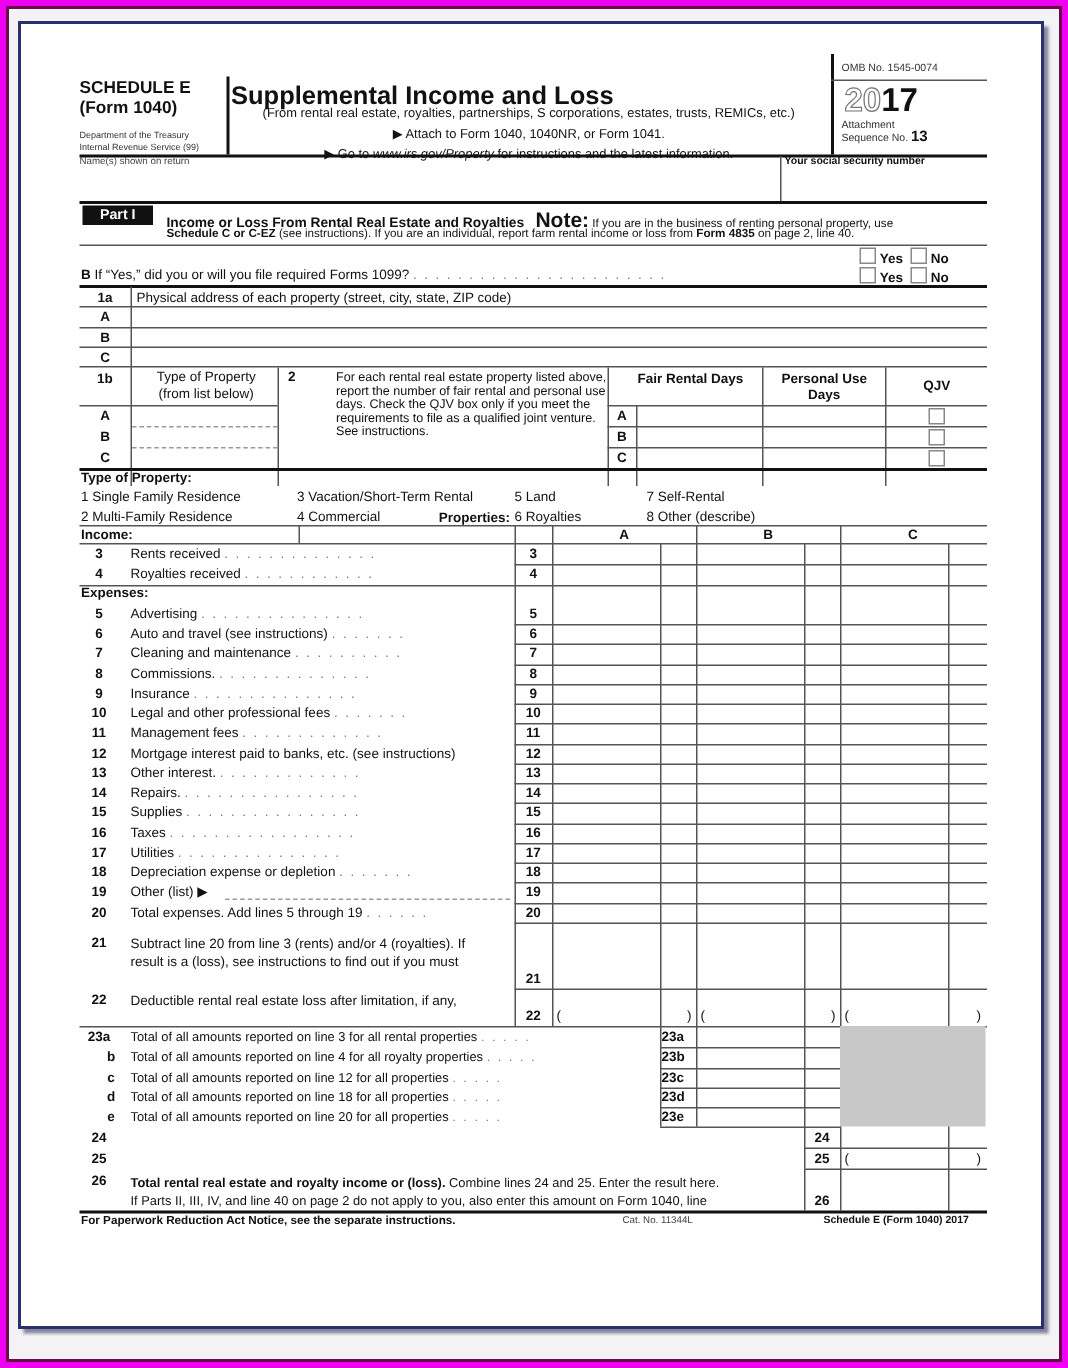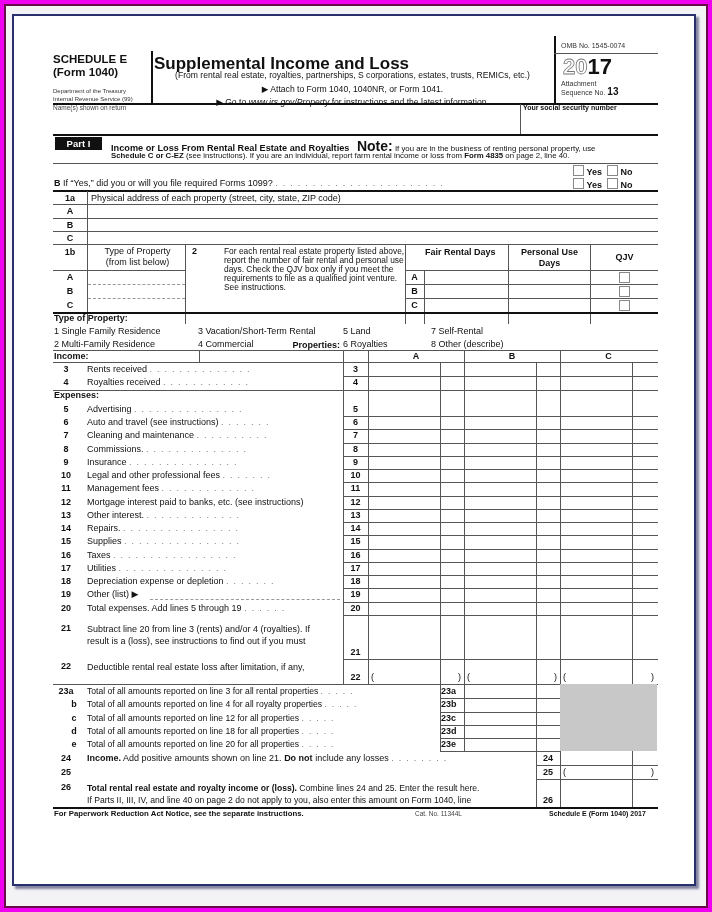--- a/index.html
+++ b/index.html
@@ -366,23 +366,20 @@
       <input class="abs" style="left: 452px; top: 723.2px; width: 68px; height: 10px; border: none; background: transparent;">
       <div class="hline" style="left:426px;top:735px;width:120px;"></div>
     </div>
   <div class="vline" style="left:426px;top:668px;height:67px;"></div>
   <div class="vline" style="left:450px;top:668px;height:67px;"></div>
   <div class="vline" style="left:522px;top:668px;height:95px;"></div>
   <div class="vline" style="left:546px;top:668px;height:123px;"></div>
   <div class="cell gray" style="left:546px;top:668px;width:97px;height:67px;"></div>
 
   <div class="abs b t9" style="left:40px;top:737px;width:24px;text-align:center;">24</div>
-  <div class="abs t9 nowrap" style="left:73px;top:737px;">
-    <b>Income.</b><span> Add positive amounts shown on line 21. </span><b>Do not</b><span> include any losses</span> <span class="dots">........</span>
-  </div>
   <div class="abs b t9" style="left:522px;top:737px;width:24px;text-align:center;">24</div>
   <input class="abs" style="left: 548px; top: 737px; width: 68px; height: 11px; border: none; background: transparent;">
   <div class="vline" style="left:618px;top:735px;height:56px;"></div>
   <div class="hline" style="left:522px;top:749px;width:122px;"></div>
 
   <div class="abs b t9" style="left:40px;top:751px;width:24px;text-align:center;">25</div>
   <div class="abs b t9" style="left:522px;top:751px;width:24px;text-align:center;">25</div>
   <div class="abs t9" style="left:549px;top:751px;">(</div>
   <div class="abs t9" style="left:637px;top:751px;">)</div>
   <input class="abs" style="left: 554px; top: 751px; width: 62px; height: 11px; border: none; background: transparent;">

